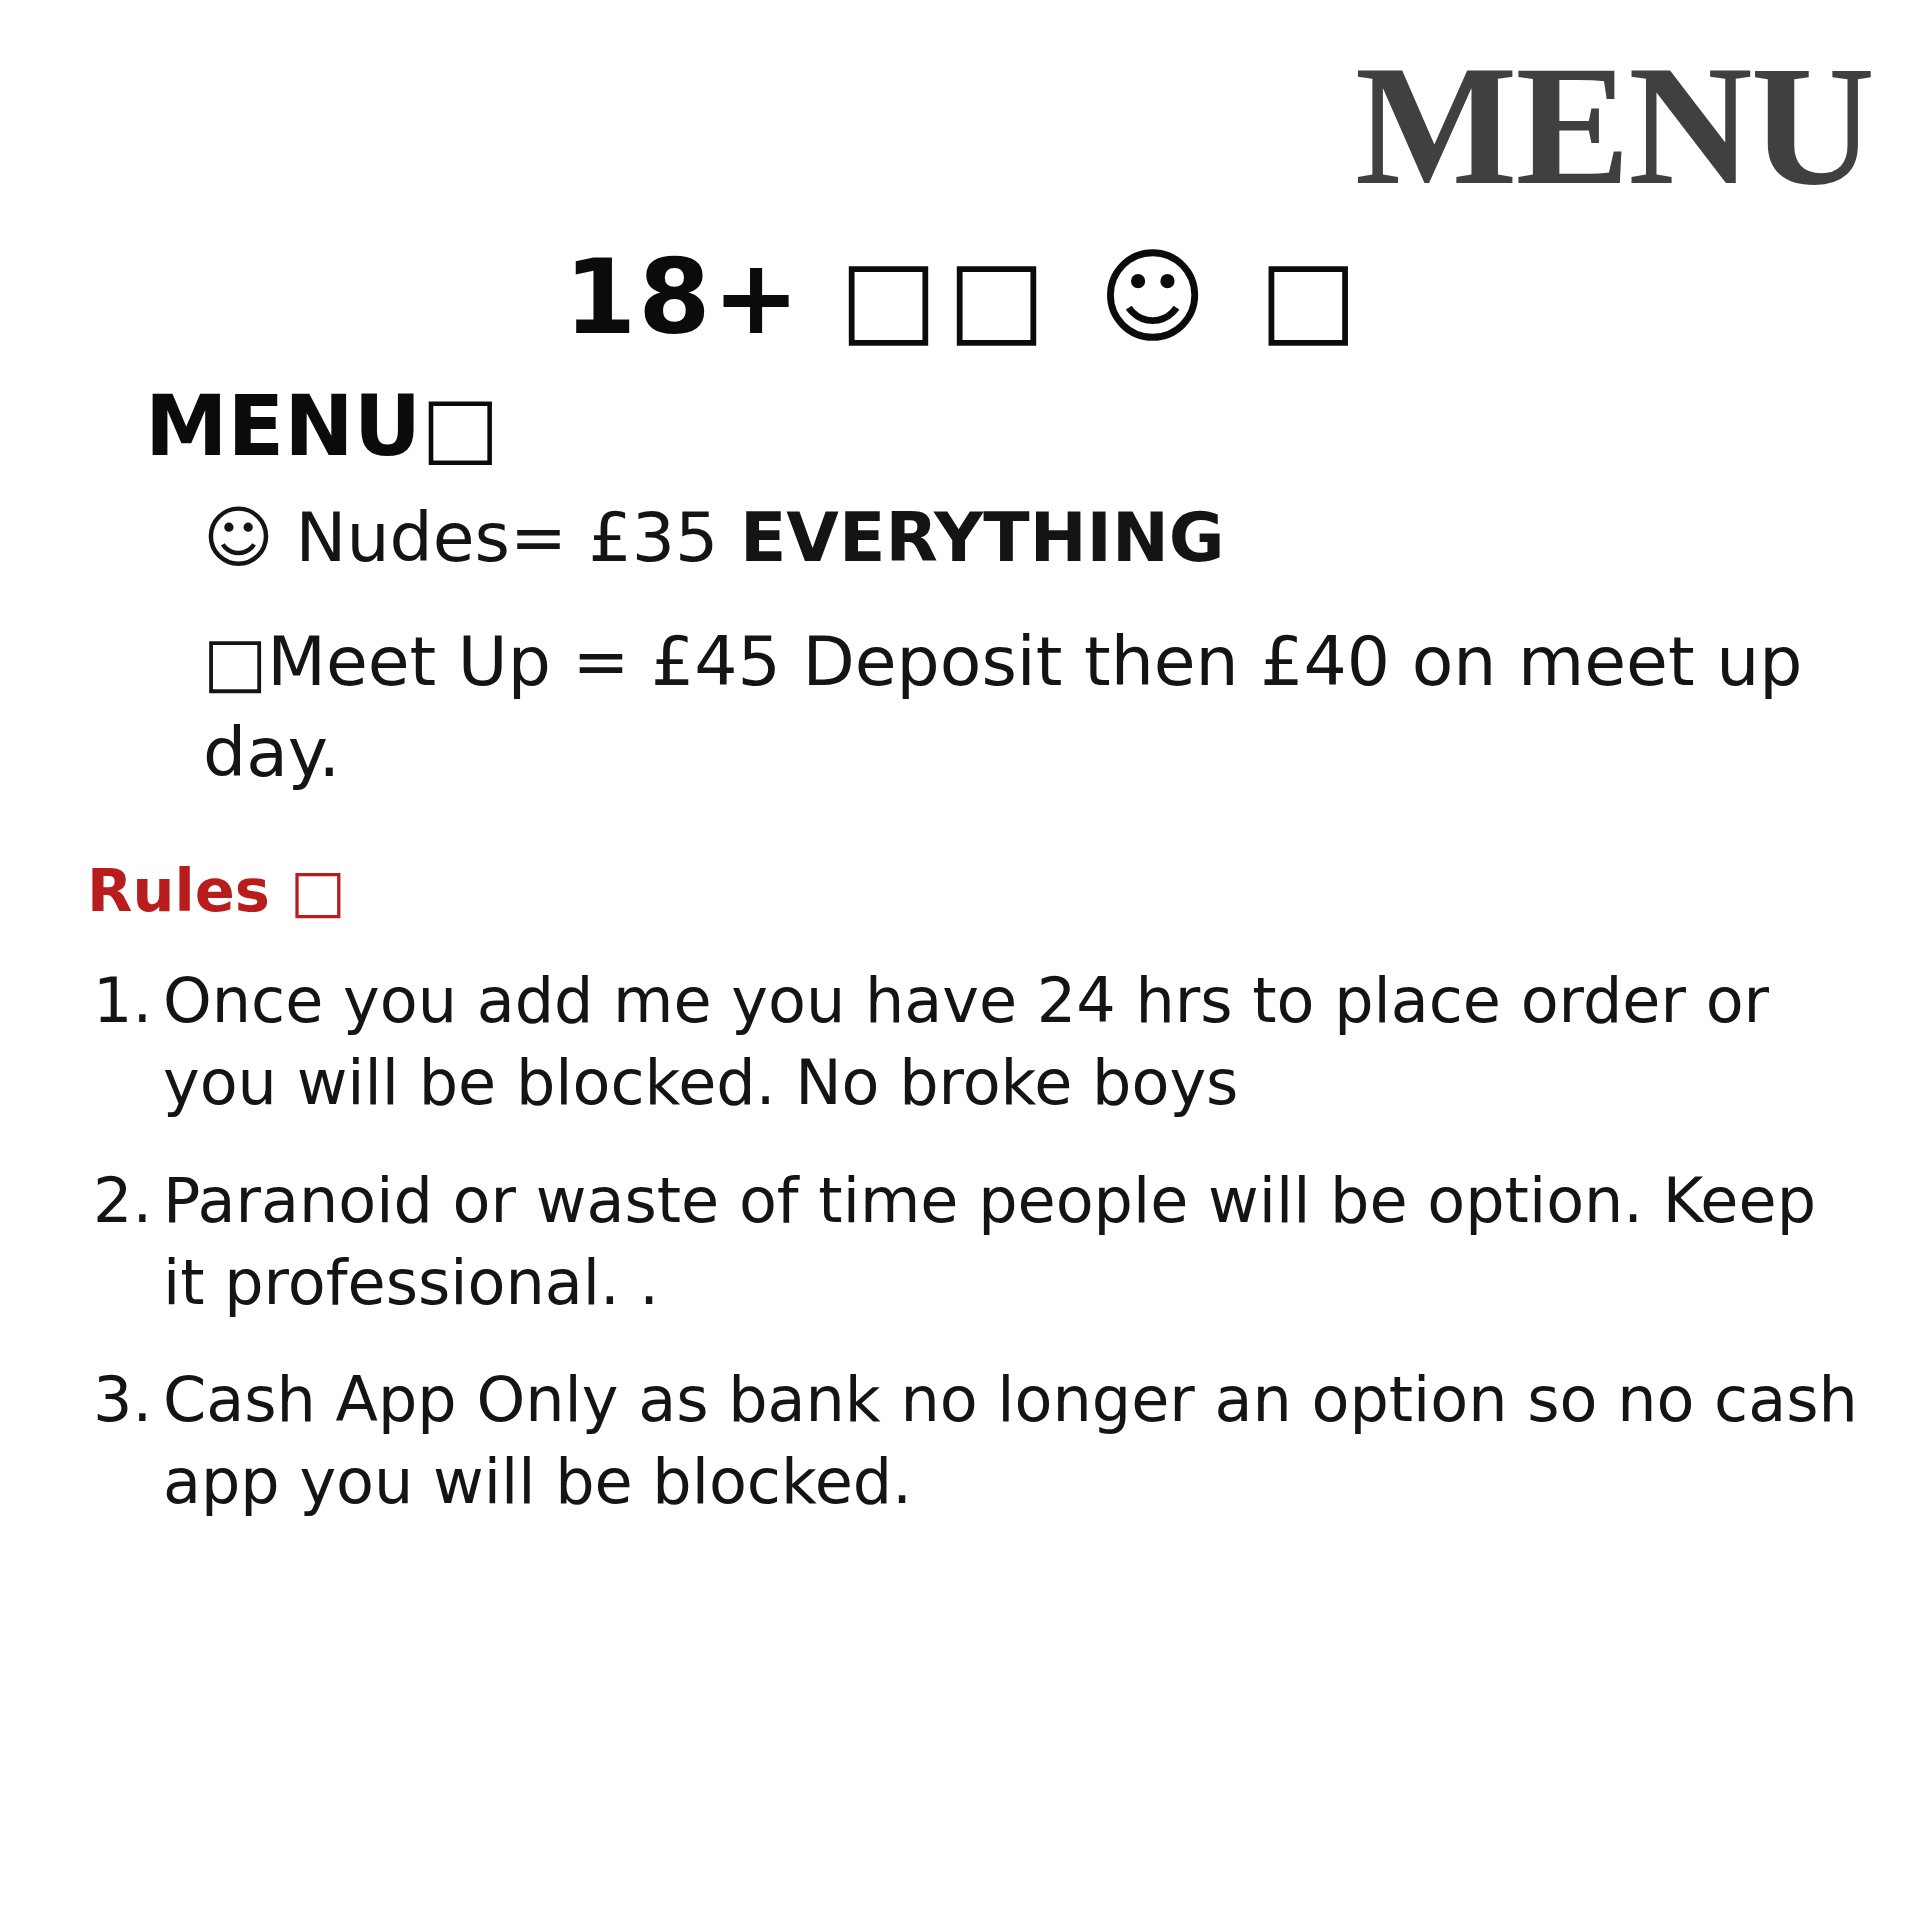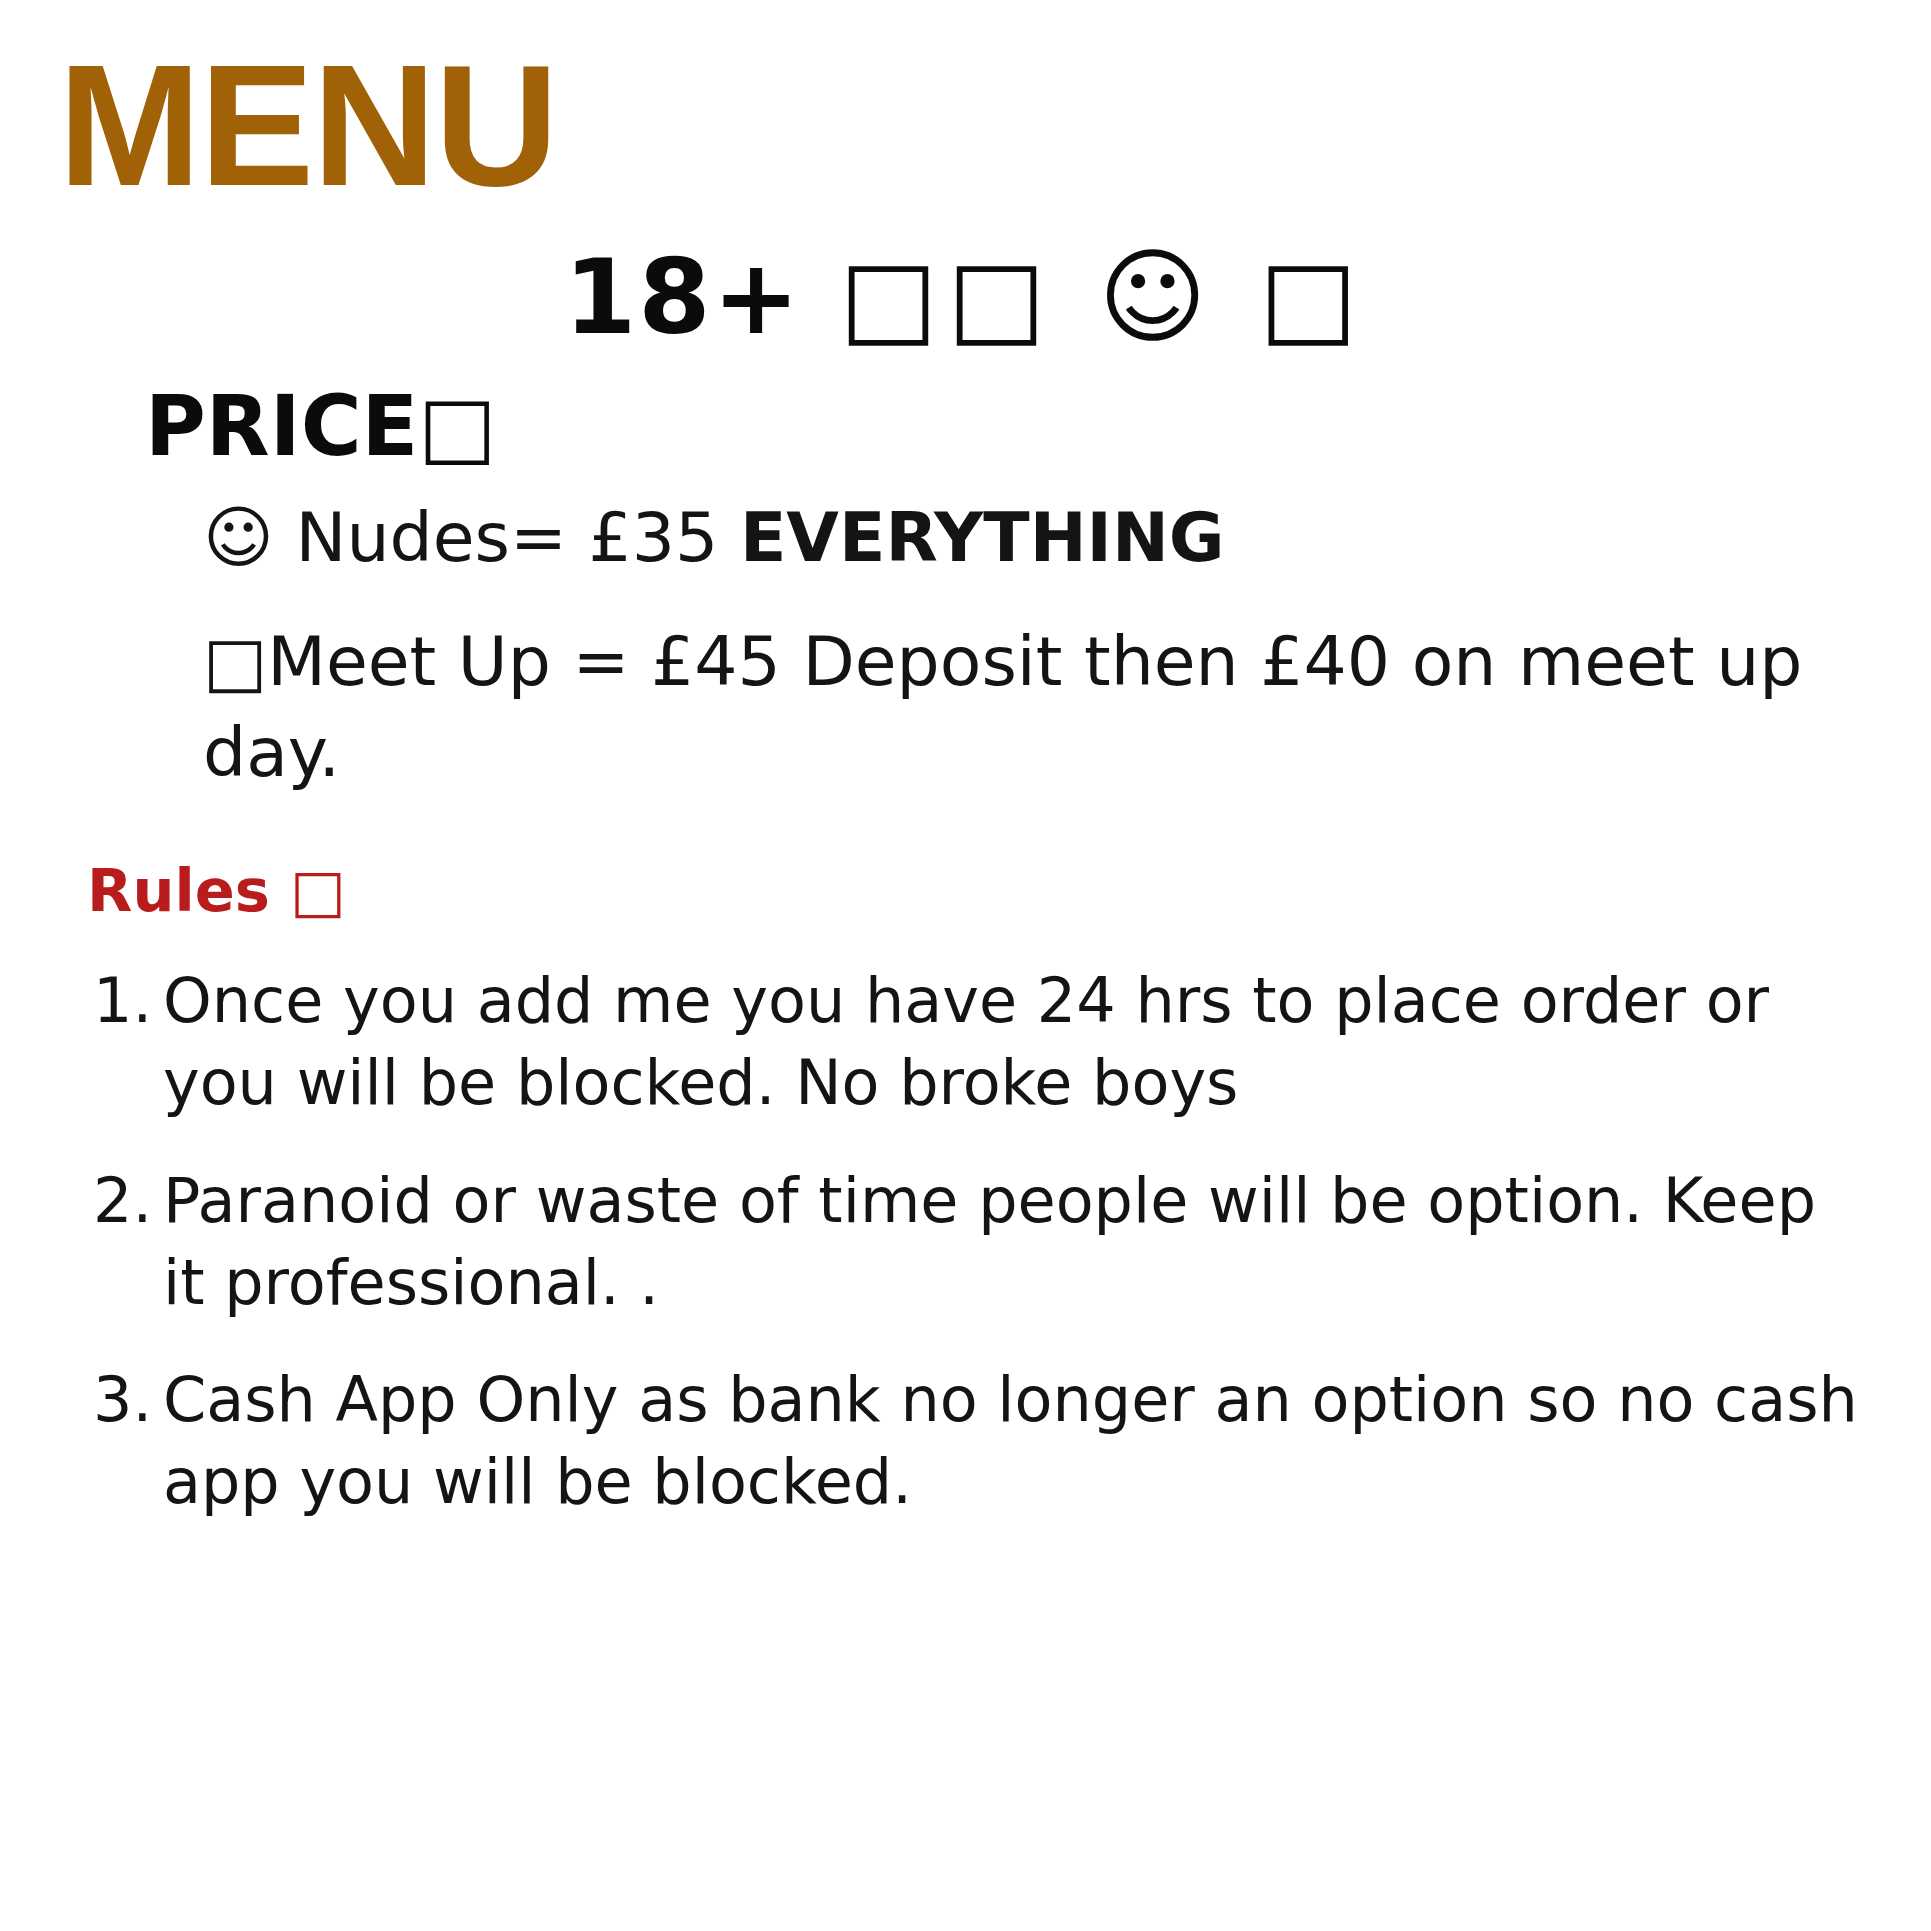--- a/index.html
+++ b/index.html
@@ -16,28 +16,28 @@
   }
   .page {
     position: relative;
     width: 1931px;
     height: 1931px;
     background: #ffffff;
     box-sizing: border-box;
     padding: 0 58px;
   }
   .title {
-    text-align: left;
-    font-family: Liberation Sans, sans-serif;
+    text-align: right;
+    font-family: Liberation Serif, serif;
     font-weight: 800;
     font-size: 172px;
     line-height: 1.0;
     letter-spacing: -1.9px;
     margin: 39px 0 0 0;
-    color: #a16207;
+    color: #404040;
   }
   .age-line {
     text-align: center;
     font-weight: 800;
     font-size: 104px;
     line-height: 1.1;
     margin: 29px 0 0 0;
     color: #0b0b0b;
     letter-spacing: 1.9px;
   }
@@ -110,21 +110,21 @@
 
 <div class="page">
 
   <div class="title">MENU</div>
 
   <div class="age-line">
     <span>18+</span>
     <span class="glyphs glyph-box">□□ ☺ □</span>
   </div>
 
-  <div class="price-head">PRICE□</div>
+  <div class="price-head">MENU□</div>
 
   <div class="price-list">
     <div class="price-row">
       <span class="glyph-box">☺</span>
       <span>Nudes= £35 </span><span class="emphasis">EVERYTHING</span>
     </div>
     <div class="price-row multi">
       <span class="glyph-box">□</span><span>Meet Up = £45 Deposit then £40 on meet up day.</span>
     </div>
   </div>

